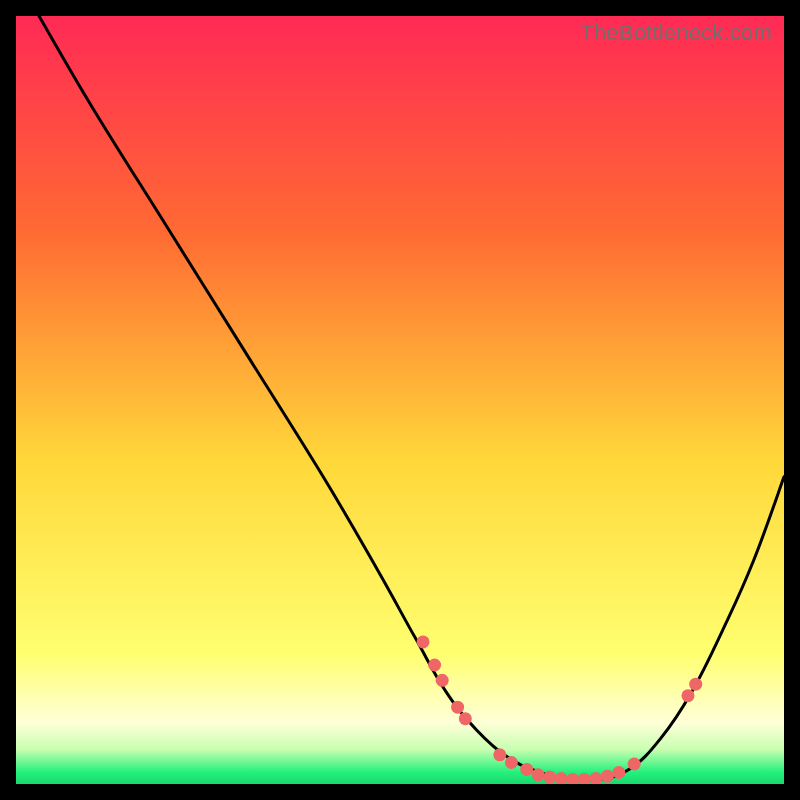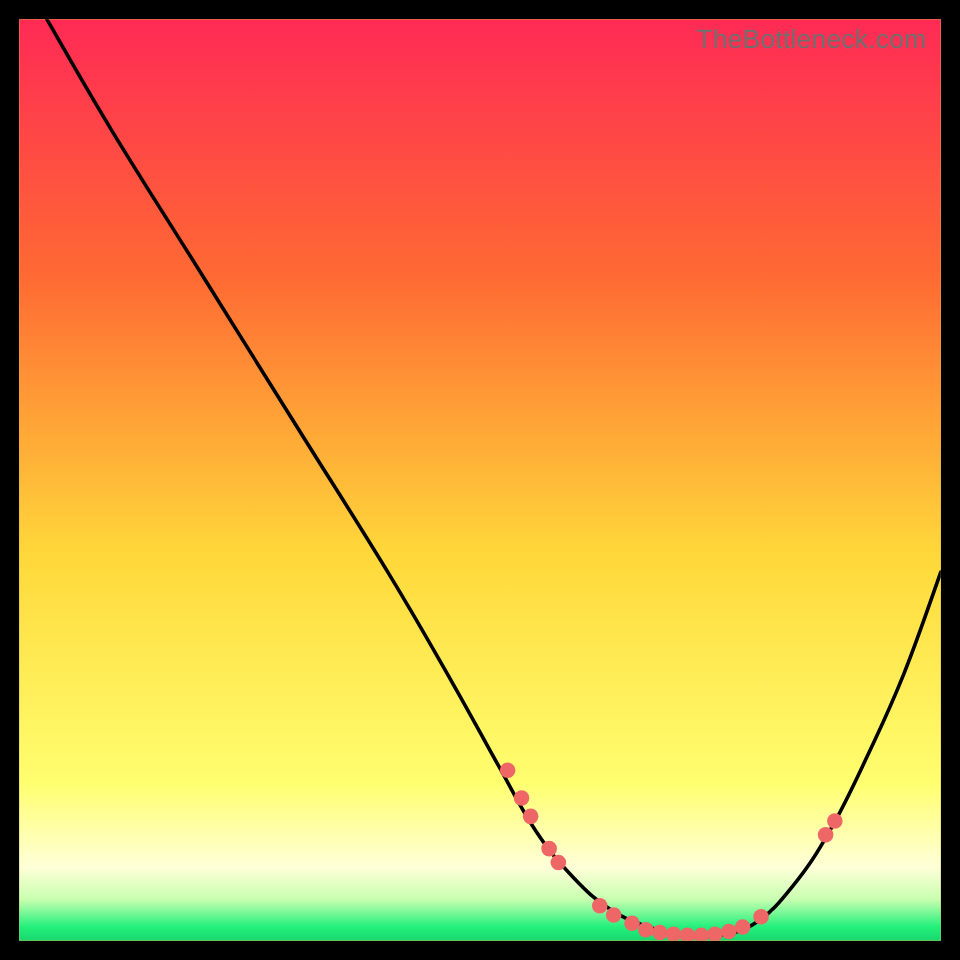--- a/index.html
+++ b/index.html
@@ -9,21 +9,21 @@
     height: 800px;
     background: #000;
     font-family: Arial, Helvetica, sans-serif;
   }
   .frame {
     position: absolute;
     left: 16px;
     top: 16px;
     width: 768px;
     height: 768px;
-    background: #fde047;
+    background: #fef9c3;
   }
   .plot-area {
     position: absolute;
     left: 0;
     top: 0;
     width: 768px;
     height: 768px;
   }
   .watermark {
     position: absolute;

